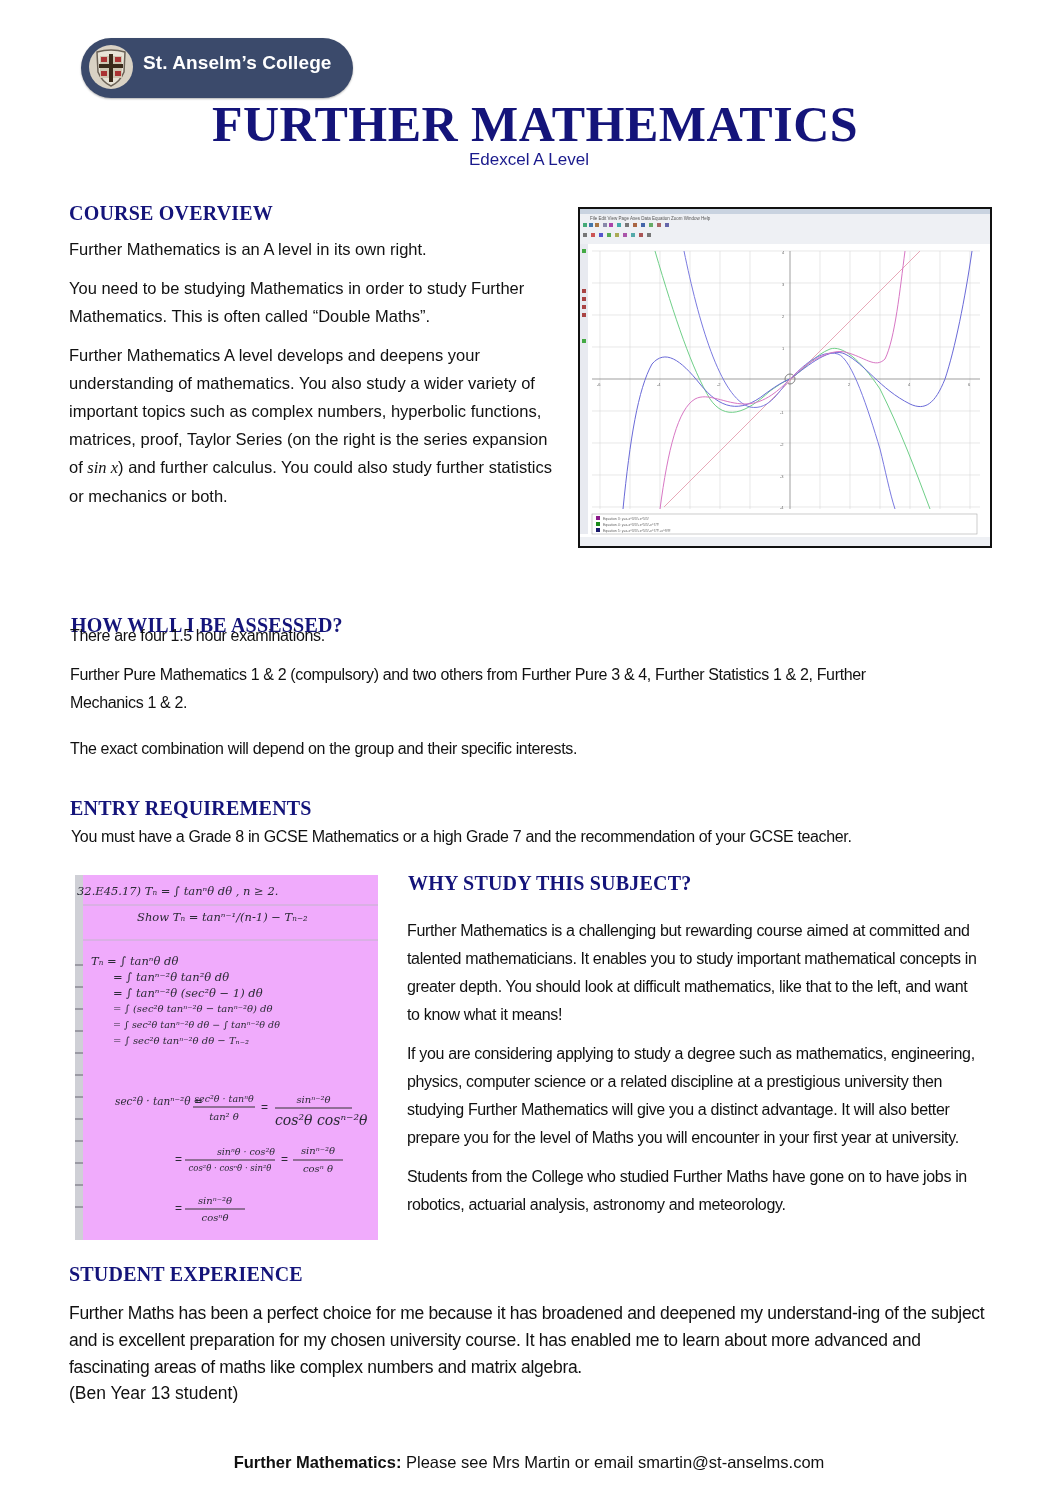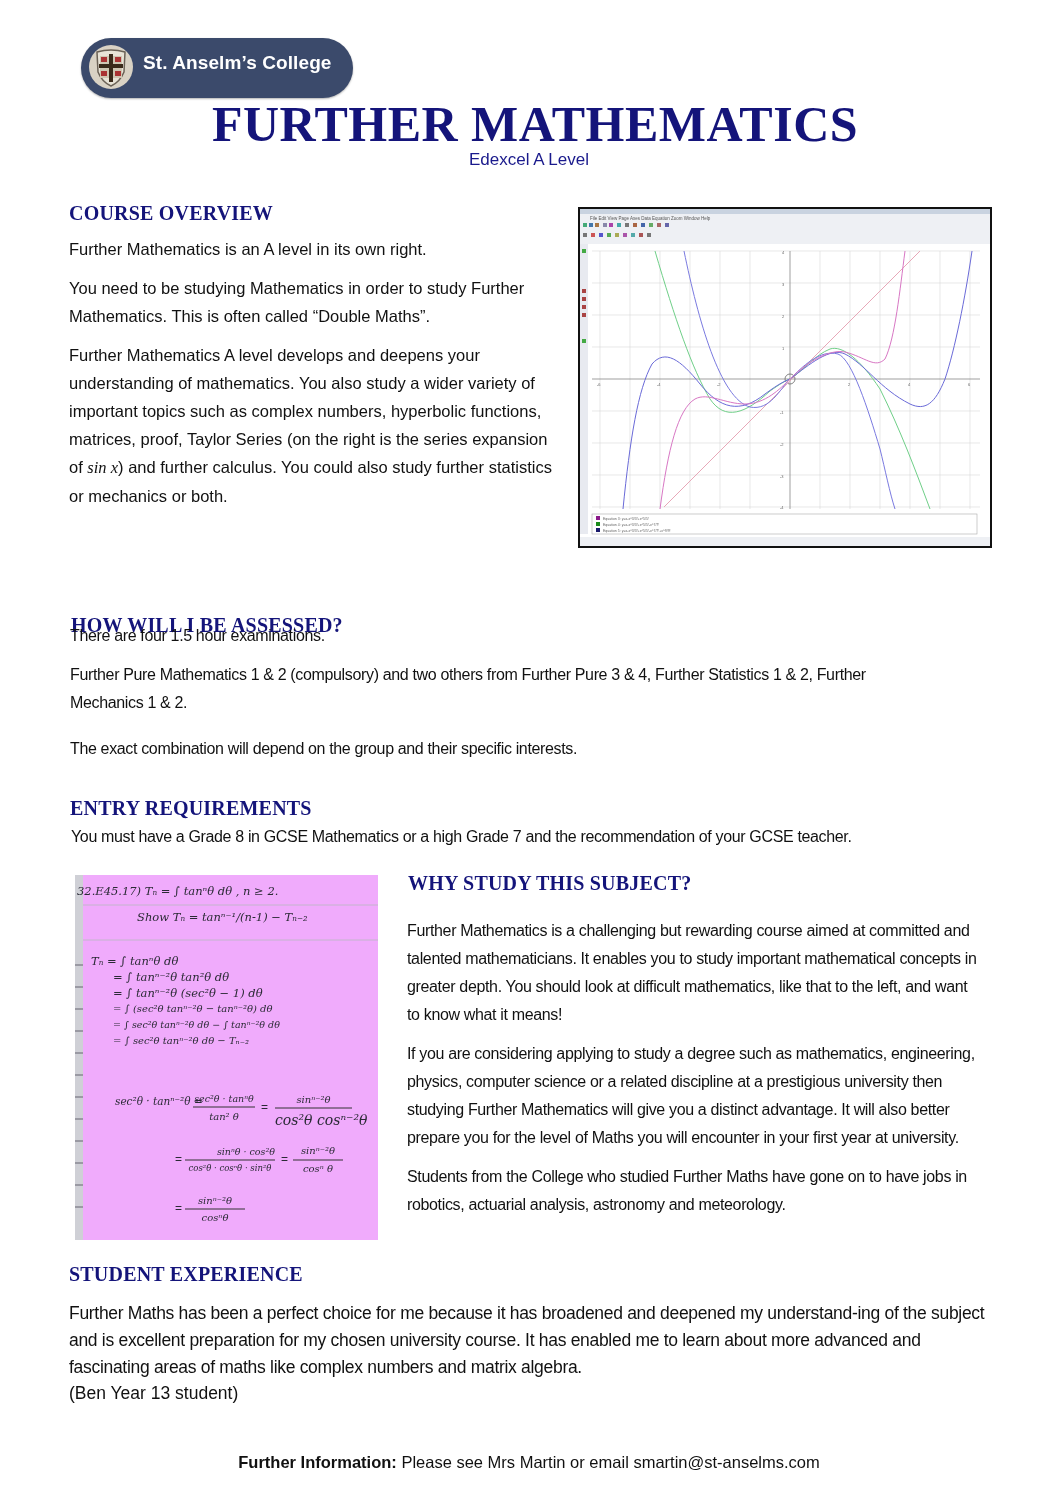--- a/index.html
+++ b/index.html
@@ -235,14 +235,14 @@
   <p class="p-cond" style="width:580px;">Students from the College who studied Further Maths have gone on to have jobs in robotics, actuarial analysis, astronomy and meteorology.</p>
 </div>
 
 <div class="abs h2" style="left:69px; top:1263px;">STUDENT EXPERIENCE</div>
 <div class="abs" style="left:69px; top:1300px; width:920px;">
   <p style="margin:0; font-size:17.5px; line-height:27px; letter-spacing:-0.3px; color:#111;">Further Maths has been a perfect choice for me because it has broadened and deepened my understand-ing of the subject and is excellent preparation for my chosen university course. It has enabled me to learn about more advanced and fascinating areas of maths like complex numbers and matrix algebra.</p>
   <p style="margin:0; font-size:17.5px; line-height:24px; color:#111;">(Ben Year 13 student)</p>
 </div>
 
 <div class="abs footer">
-  <span style="font-weight:bold;">Further Information:</span><span> Please see Mrs Martin or email smartin@st-anselms.com</span>
+  <span style="font-weight:bold;">Further Mathematics:</span><span> Please see Mrs Martin or email smartin@st-anselms.com</span>
 </div>
 
 </body></html>

